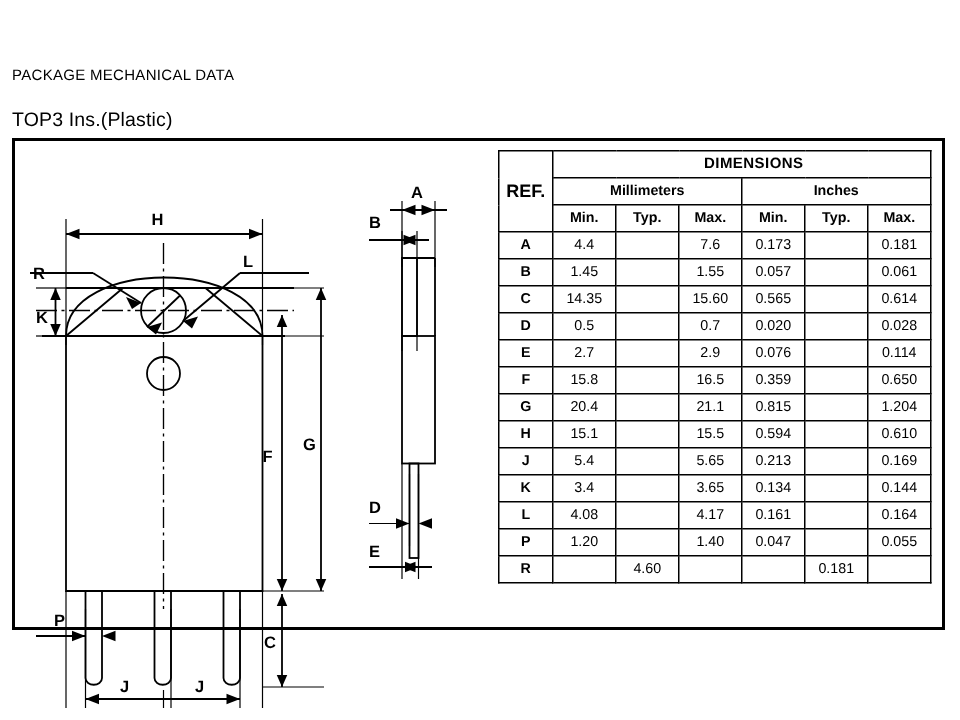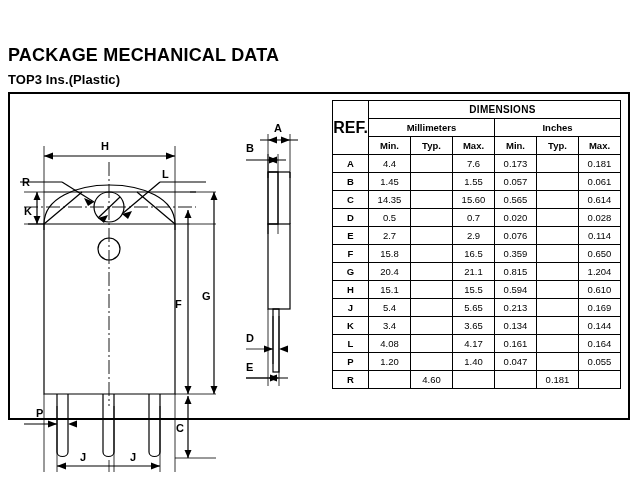--- a/index.html
+++ b/index.html
@@ -8,26 +8,26 @@
     background:#ffffff;
     font-family:"Liberation Sans", sans-serif;
     color:#000000;
     overflow:hidden;
     position:relative;
   }
   #root{position:absolute;inset:0;}
 
   .title{
     position:absolute;left:8px;top:45px;
-    font-size:18px;font-weight:bold;letter-spacing:.2px;
+    font-size:10px;font-weight:normal;letter-spacing:.2px;
     white-space:nowrap;
   }
   .subtitle{
     position:absolute;left:8px;top:72px;
-    font-size:13px;font-weight:bold;letter-spacing:.1px;
+    font-size:13px;font-weight:normal;letter-spacing:.1px;
     white-space:nowrap;
   }
 
   
   .frame{
     position:absolute;left:8px;top:92px;width:622px;height:328px;
     border:2px solid #000;box-sizing:border-box;background:#fff;
   }
 
   
@@ -53,21 +53,21 @@
     vertical-align:middle;
     padding:0;
     height:17px;
     line-height:17px;
     font-weight:bold;
     background:#fff;
   }
   table.dim td.val{font-weight:normal;}
   table.dim th.big{font-size:10px;letter-spacing:.3px;padding-left:16px;}
   table.dim th.grp{font-size:9.5px;}
-  table.dim th.ref{font-size:16px;}
+  table.dim th.ref{font-size:12px;}
   table.dim .c-ref{width:36px;}
   table.dim .c-d{width:42px;}
   table.dim tr{height:17px;}
 </style>
 </head>
 <body>
 
 <div id="root">
 
   <div class="title">PACKAGE MECHANICAL DATA</div>

